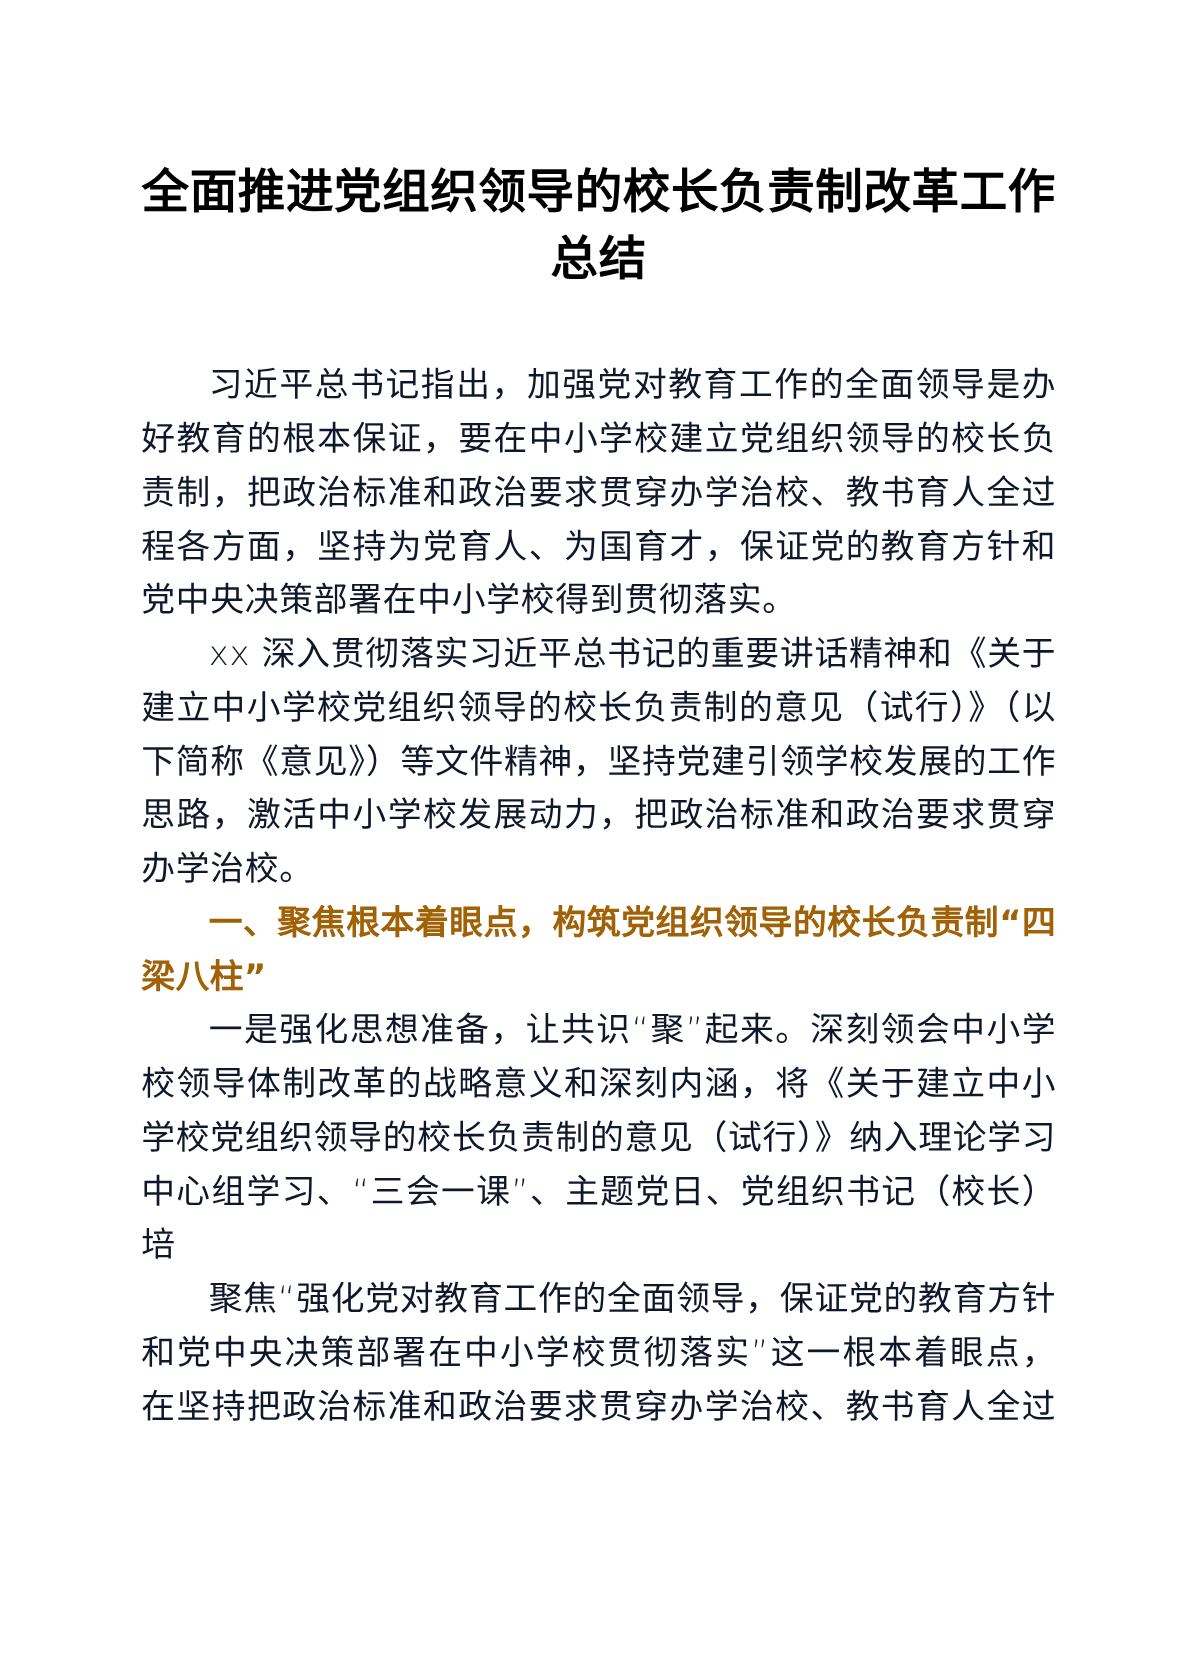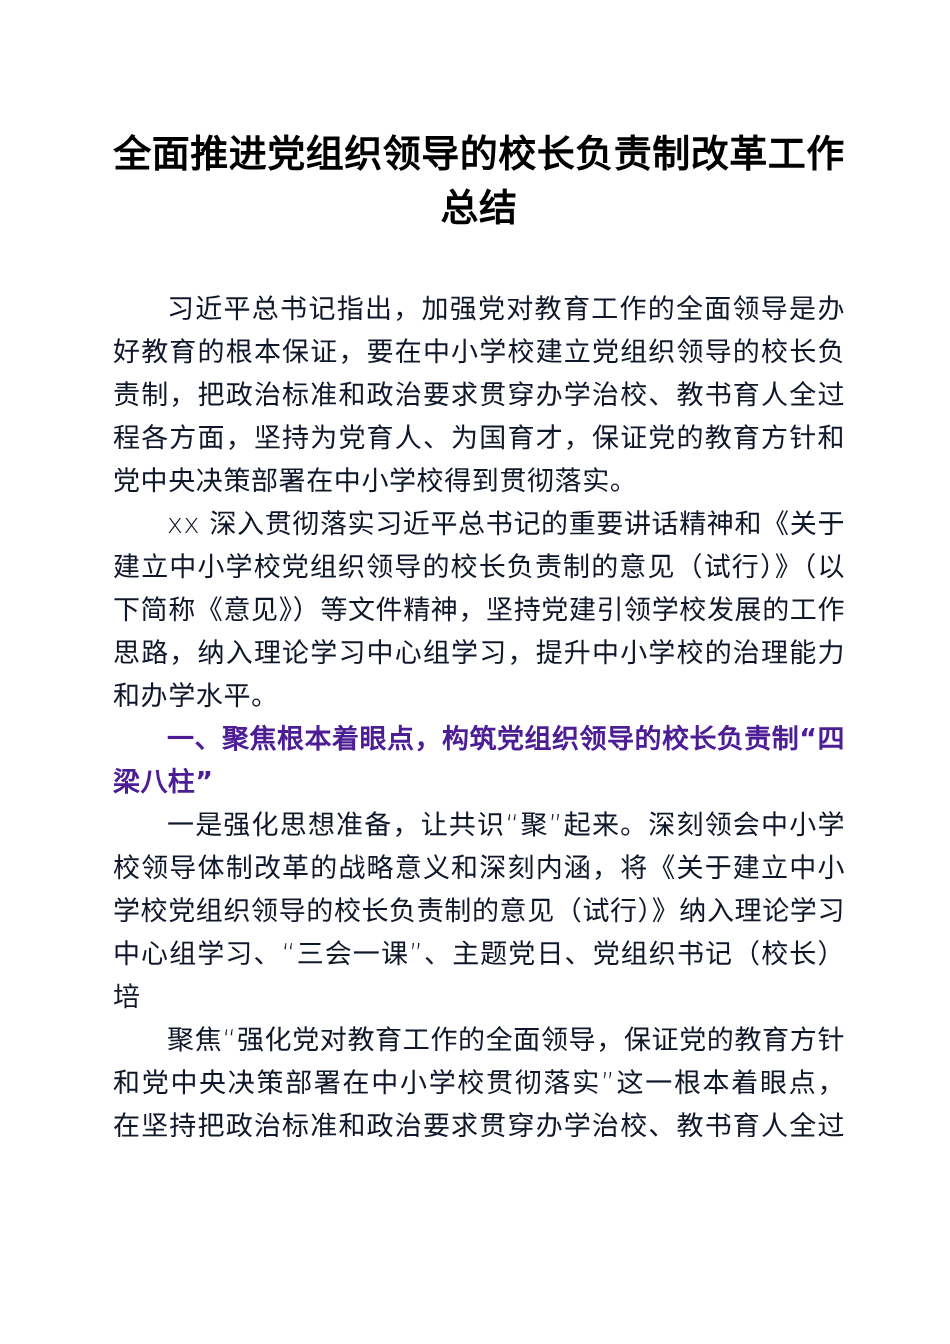--- a/index.html
+++ b/index.html
@@ -52,42 +52,42 @@
     text-indent: 54px;
     letter-spacing: 0.6px;
     font-weight: 300;
   }
 
   .section-heading {
     font-family: "DejaVu Sans", "Liberation Sans", sans-serif;
     font-weight: bold;
     font-size: 27px;
     line-height: 43px;
-    color: #4c1d95;
+    color: #a16207;
     text-align: justify;
     text-justify: inter-ideograph;
     margin: 0;
     text-indent: 54px;
     letter-spacing: 0.4px;
   }
 </style>
 </head>
 <body>
 
 <div class="page">
 
   <div class="doc-body">
 
     <h1 class="doc-title">全面推进党组织领导的校长负责制改革工作总结</h1>
 
     <div class="title-spacer"></div>
 
     <p class="para">习近平总书记指出，加强党对教育工作的全面领导是办好教育的根本保证，要在中小学校建立党组织领导的校长负责制，把政治标准和政治要求贯穿办学治校、教书育人全过程各方面，坚持为党育人、为国育才，保证党的教育方针和党中央决策部署在中小学校得到贯彻落实。</p>
 
-    <p class="para">xx 深入贯彻落实习近平总书记的重要讲话精神和《关于建立中小学校党组织领导的校长负责制的意见（试行）》（以下简称《意见》）等文件精神，坚持党建引领学校发展的工作思路，纳入理论学习中心组学习，提升中小学校的治理能力和办学水平。</p>
+    <p class="para">xx 深入贯彻落实习近平总书记的重要讲话精神和《关于建立中小学校党组织领导的校长负责制的意见（试行）》（以下简称《意见》）等文件精神，坚持党建引领学校发展的工作思路，激活中小学校发展动力，把政治标准和政治要求贯穿办学治校。</p>
 
     <p class="section-heading">一、聚焦根本着眼点，构筑党组织领导的校长负责制“四梁八柱”</p>
 
     <p class="para">一是强化思想准备，让共识“聚”起来。深刻领会中小学校领导体制改革的战略意义和深刻内涵，将《关于建立中小学校党组织领导的校长负责制的意见（试行）》纳入理论学习中心组学习、“三会一课”、主题党日、党组织书记（校长）培</p>
 
     <p class="para">聚焦“强化党对教育工作的全面领导，保证党的教育方针和党中央决策部署在中小学校贯彻落实”这一根本着眼点，在坚持把政治标准和政治要求贯穿办学治校、教书育人全过程各方面上下功夫。</p>
 
   </div>
 
 </div>

